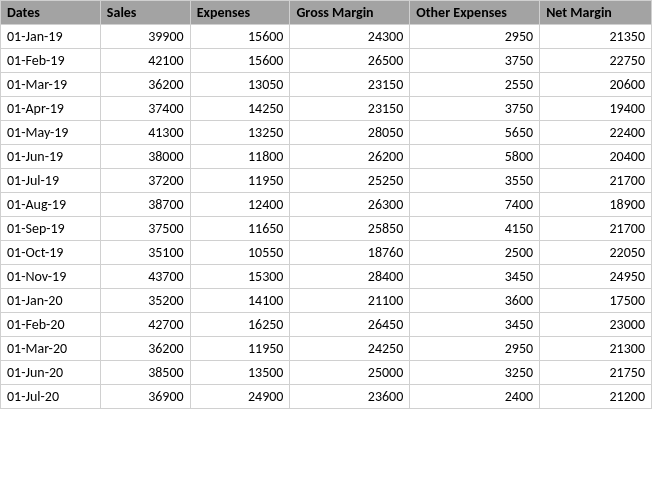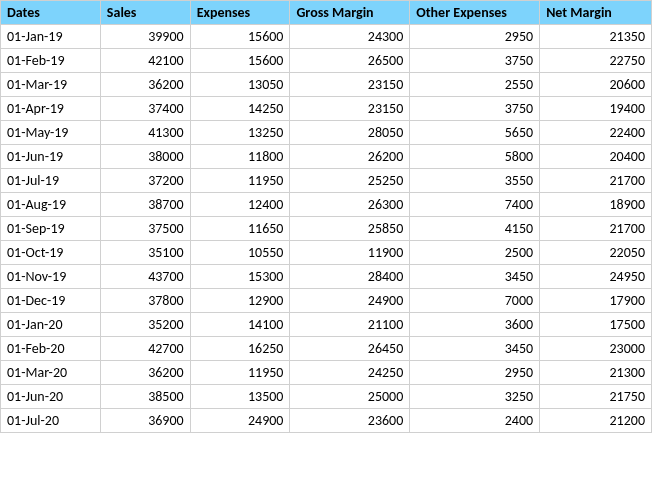--- a/index.html
+++ b/index.html
@@ -17,21 +17,21 @@
   th, td {
     border: 1px solid #d0d0d0;
     padding: 3px 6px;
     height: 19px;
     box-sizing: border-box;
     white-space: nowrap;
   }
   th {
     text-align: left;
     font-weight: bold;
-    background: #7dd3fc;
+    background: #a3a3a3;
   }
   td {
     text-align: right;
   }
   td.date {
     text-align: left;
   }
   col.c-date { width: 100px; }
   col.c-sales { width: 90px; }
   col.c-exp { width: 100px; }
@@ -131,39 +131,31 @@
         <td>37500</td>
         <td>11650</td>
         <td>25850</td>
         <td>4150</td>
         <td>21700</td>
       </tr>
       <tr>
         <td class="date">01-Oct-19</td>
         <td>35100</td>
         <td>10550</td>
-        <td>11900</td>
+        <td>18760</td>
         <td>2500</td>
         <td>22050</td>
       </tr>
       <tr>
         <td class="date">01-Nov-19</td>
         <td>43700</td>
         <td>15300</td>
         <td>28400</td>
         <td>3450</td>
         <td>24950</td>
-      </tr>
-      <tr>
-        <td class="date">01-Dec-19</td>
-        <td>37800</td>
-        <td>12900</td>
-        <td>24900</td>
-        <td>7000</td>
-        <td>17900</td>
       </tr>
       <tr>
         <td class="date">01-Jan-20</td>
         <td>35200</td>
         <td>14100</td>
         <td>21100</td>
         <td>3600</td>
         <td>17500</td>
       </tr>
       <tr>

